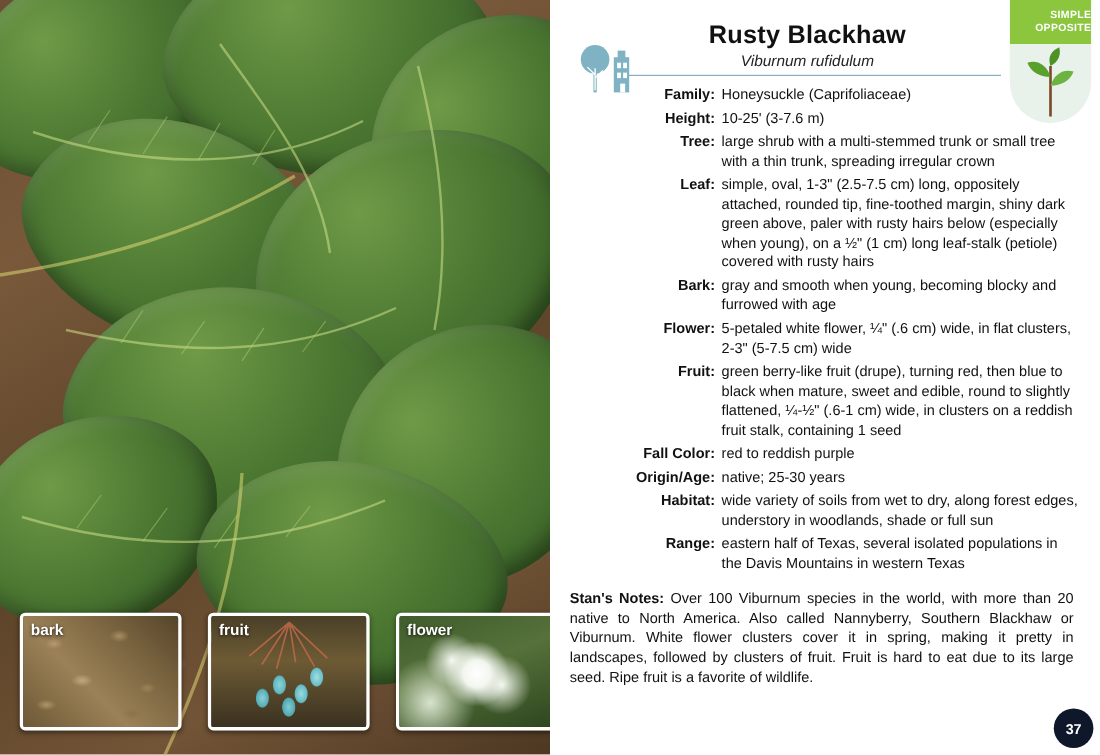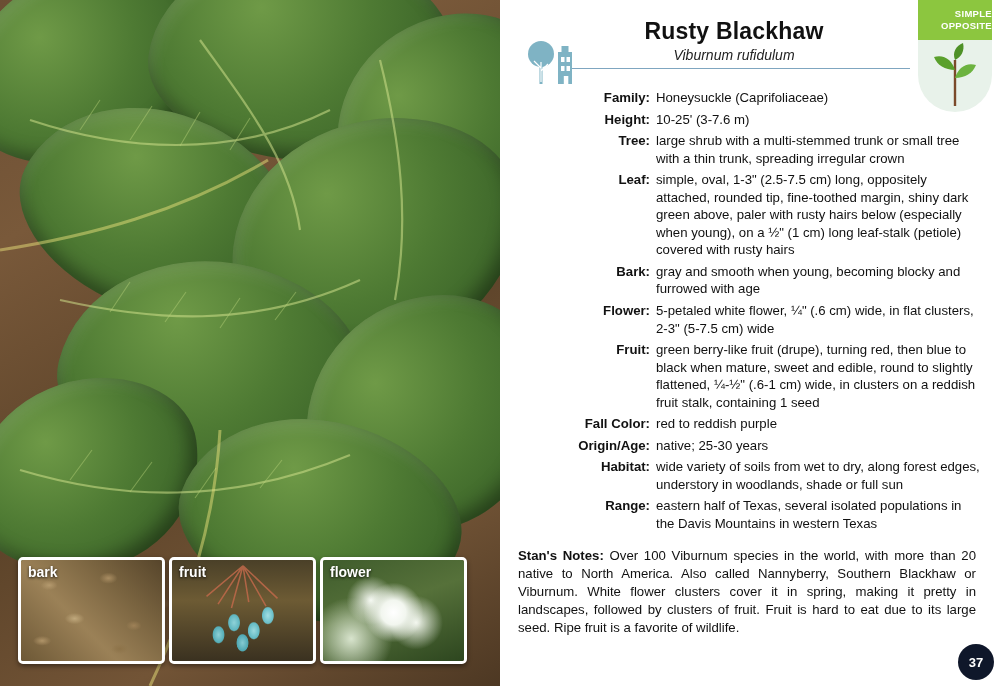--- a/index.html
+++ b/index.html
@@ -40,21 +40,21 @@
     border-radius: 55% 45% 52% 48% / 60% 40% 60% 40%;
     background: radial-gradient(circle at 35% 30%, #6f9a47 0%, #4e7a33 45%, #2f5622 100%);
     box-shadow: inset -6px -8px 18px rgba(0,0,0,0.38), inset 6px 8px 14px rgba(255,255,255,0.10);
   }
   .veins { position: absolute; inset: 0; pointer-events: none; }
 
   
   .thumb-row {
     position: absolute;
     left: 18px; bottom: 22px;
-    display: flex; gap: 4px;
+    display: flex; gap: 24px;
     z-index: 6;
   }
   .thumb {
     position: relative;
     width: 147px; height: 107px;
     border: 3px solid #ffffff;
     border-radius: 5px;
     overflow: hidden;
     box-shadow: 0 2px 5px rgba(0,0,0,0.45);
   }
@@ -130,21 +130,21 @@
     color: #fff; font-size: 9.5px; font-weight: bold;
     display: flex; flex-direction: column; align-items: flex-end; justify-content: center;
     line-height: 1.25; letter-spacing: .3px;
   }
 
   
   #tree-icon { position: absolute; left: 22px; top: 38px; width: 56px; height: 52px; }
 
   
   #facts {
-    margin-top: 20px;
+    margin-top: 8px;
     padding-left: 56px;
   }
   .fact {
     display: flex;
     font-size: 13.2px;
     line-height: 1.33;
     margin-bottom: 4px;
     color: #111;
   }
   .fact .lbl {

